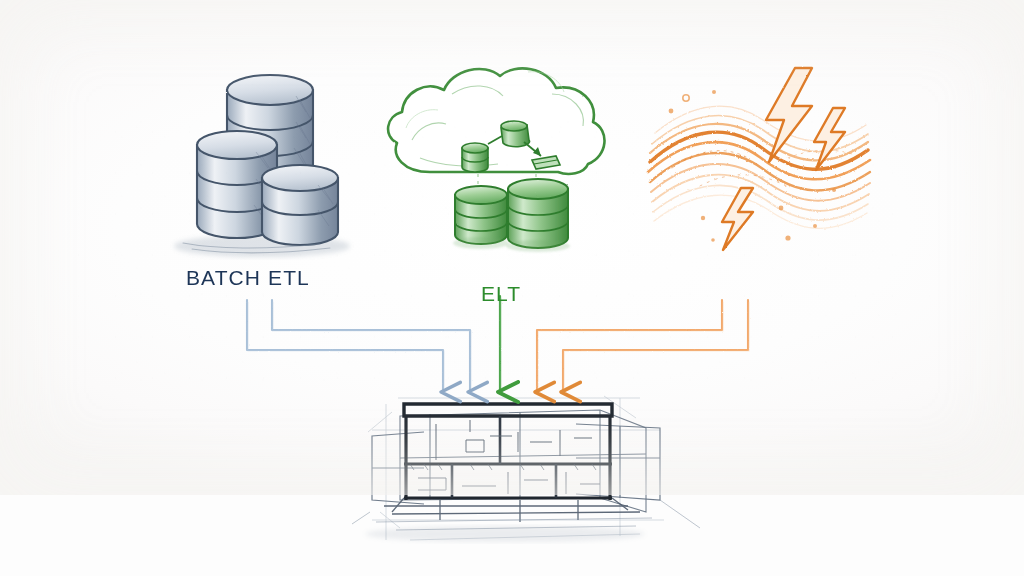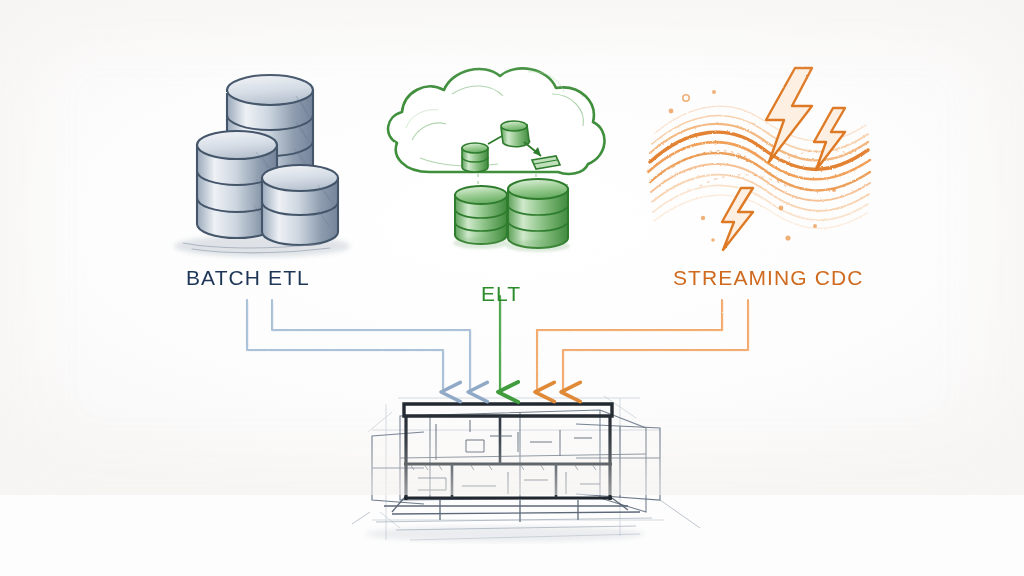--- a/index.html
+++ b/index.html
@@ -377,17 +377,16 @@
       <path d="M248 302 L248 351 L444 351 L444 388" stroke="#c2d3e5" stroke-width="1.2"></path>
       <path d="M273 302 L273 331 L471 331 L471 388" stroke="#c2d3e5" stroke-width="1.2"></path>
       <path d="M501 298 L501 388" stroke="#8fcb8c" stroke-width="1.2"></path>
       <path d="M723 302 L723 331 L538 331 L538 388" stroke="#f8cda4" stroke-width="1.2"></path>
       <path d="M749 302 L749 351 L564 351 L564 388" stroke="#f8cda4" stroke-width="1.2"></path>
     </g>
   </svg>
 
   <div class="lbl" id="lbl-batch">BATCH ETL</div>
   <div class="lbl" id="lbl-elt">ELT</div>
-  <div class="lbl" id="lbl-cdc">STREAMING CDC</div>
 
   <div id="grain"></div>
   <div id="edgeshade"></div>
 </div>
 
 </body></html>

